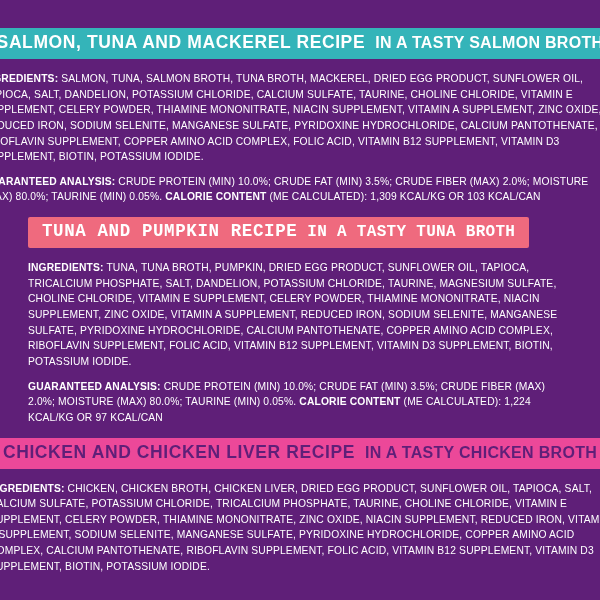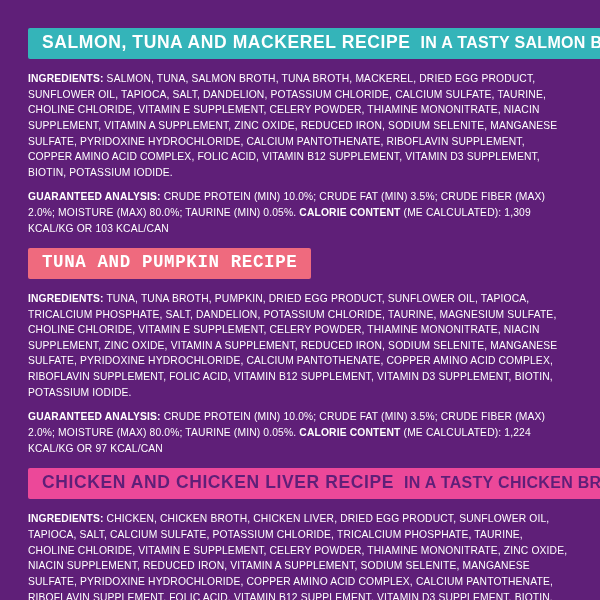--- a/index.html
+++ b/index.html
@@ -14,20 +14,21 @@
     color: #ffffff;
     overflow: hidden;
   }
   .page {
     width: 600px;
     height: 600px;
     box-sizing: border-box;
     padding: 28px 28px 10px 28px;
     display: flex;
     flex-direction: column;
+    align-items: center;
   }
   .recipe {
     margin-bottom: 12px;
   }
   .banner {
     display: inline-flex;
     align-items: baseline;
     padding: 6px 14px 7px 14px;
     box-sizing: border-box;
     border-radius: 2px;
@@ -94,20 +95,21 @@
       <span class="lbl">INGREDIENTS:</span><span> SALMON, TUNA, SALMON BROTH, TUNA BROTH, MACKEREL, DRIED EGG PRODUCT, SUNFLOWER OIL, TAPIOCA, SALT, DANDELION, POTASSIUM CHLORIDE, CALCIUM SULFATE, TAURINE, CHOLINE CHLORIDE, VITAMIN E SUPPLEMENT, CELERY POWDER, THIAMINE MONONITRATE, NIACIN SUPPLEMENT, VITAMIN A SUPPLEMENT, ZINC OXIDE, REDUCED IRON, SODIUM SELENITE, MANGANESE SULFATE, PYRIDOXINE HYDROCHLORIDE, CALCIUM PANTOTHENATE, RIBOFLAVIN SUPPLEMENT, COPPER AMINO ACID COMPLEX, FOLIC ACID, VITAMIN B12 SUPPLEMENT, VITAMIN D3 SUPPLEMENT, BIOTIN, POTASSIUM IODIDE.</span>
     </p>
     <p class="body-text ga">
       <span class="lbl">GUARANTEED ANALYSIS:</span><span> CRUDE PROTEIN (MIN) 10.0%; CRUDE FAT (MIN) 3.5%; CRUDE FIBER (MAX) 2.0%; MOISTURE (MAX) 80.0%; TAURINE (MIN) 0.05%. </span><span class="lbl">CALORIE CONTENT</span><span> (ME CALCULATED): 1,309 KCAL/KG OR 103 KCAL/CAN</span>
     </p>
   </div>
 
   <div class="recipe">
     <div class="banner banner-pink">
       <span class="banner-title">TUNA AND PUMPKIN RECIPE</span>
+      <span class="banner-sub">IN A TASTY TUNA BROTH</span>
     </div>
     <p class="body-text">
       <span class="lbl">INGREDIENTS:</span><span> TUNA, TUNA BROTH, PUMPKIN, DRIED EGG PRODUCT, SUNFLOWER OIL, TAPIOCA, TRICALCIUM PHOSPHATE, SALT, DANDELION, POTASSIUM CHLORIDE, TAURINE, MAGNESIUM SULFATE, CHOLINE CHLORIDE, VITAMIN E SUPPLEMENT, CELERY POWDER, THIAMINE MONONITRATE, NIACIN SUPPLEMENT, ZINC OXIDE, VITAMIN A SUPPLEMENT, REDUCED IRON, SODIUM SELENITE, MANGANESE SULFATE, PYRIDOXINE HYDROCHLORIDE, CALCIUM PANTOTHENATE, COPPER AMINO ACID COMPLEX, RIBOFLAVIN SUPPLEMENT, FOLIC ACID, VITAMIN B12 SUPPLEMENT, VITAMIN D3 SUPPLEMENT, BIOTIN, POTASSIUM IODIDE.</span>
     </p>
     <p class="body-text ga">
       <span class="lbl">GUARANTEED ANALYSIS:</span><span> CRUDE PROTEIN (MIN) 10.0%; CRUDE FAT (MIN) 3.5%; CRUDE FIBER (MAX) 2.0%; MOISTURE (MAX) 80.0%; TAURINE (MIN) 0.05%. </span><span class="lbl">CALORIE CONTENT</span><span> (ME CALCULATED): 1,224 KCAL/KG OR 97 KCAL/CAN</span>
     </p>
   </div>
 
   <div class="recipe">

